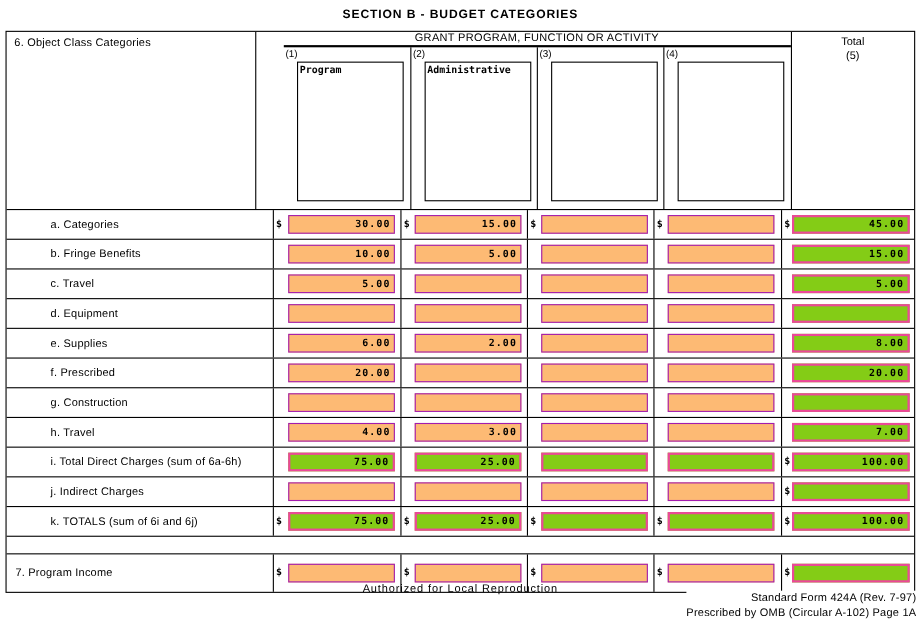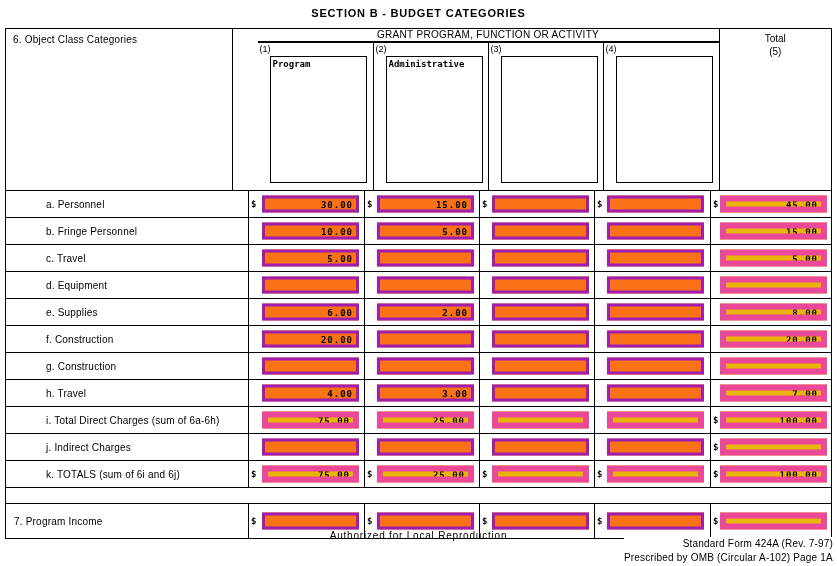--- a/index.html
+++ b/index.html
@@ -45,22 +45,22 @@
   .vcell.col-3 { width:115px; border-right:1px solid #000; }
   .vcell.col-4 { width:116px; border-right:1px solid #000; }
   .vcell.col-total { width:120px; }
   .dollar { position:absolute; left:2px; top:50%; transform:translateY(-50%);
             font-family:"DejaVu Sans Mono", monospace; font-size:9px; font-weight:bold; }
   .vbox { position:absolute; top:50%; transform:translateY(-50%); left:12px; width:97px; height:17px;
           font-family:"DejaVu Sans Mono", monospace; font-size:9px; font-weight:bold;
           text-align:right; padding-right:3px; letter-spacing:1px; outline:none; }
   .col-1 .vbox { left:13px; }
   .col-total .vbox { left:9px; width:107px; }
-  .vbox.blue { background:#f97316; border:3px solid #a21caf; }
-  .vbox.white { background:#eab308; border:6px solid #ec4899; }
+  .vbox.blue { background:#fdba74; border:1px solid #a21caf; }
+  .vbox.white { background:#84cc16; border:2px solid #ec4899; }
 
   
   .footer-center { position:absolute; top:530px; left:0; width:100%; text-align:center;
                    font-size:10px; letter-spacing:0.8px; }
   .footer-right { position:absolute; top:537px; right:4px; text-align:right;
                   font-size:10px; line-height:13.5px; letter-spacing:0.2px; background:#fff; }
 </style>
 </head>
 <body>
 
@@ -96,21 +96,21 @@
       </div>
 
       <div class="total-header">
         <div>Total</div>
         <div>(5)</div>
       </div>
     </div>
 
     <div>
         <div class="data-row">
-          <div class="row-label">a. Personnel</div>
+          <div class="row-label">a. Categories</div>
           <div class="vcell col-1">
             <span class="dollar">$</span>
             <input type="text" readonly="" class="vbox blue" value="30.00" style="">
           </div>
           <div class="vcell col-2">
             <span class="dollar">$</span>
             <input type="text" readonly="" class="vbox blue" value="15.00" style="">
           </div>
           <div class="vcell col-3">
             <span class="dollar">$</span>
@@ -119,21 +119,21 @@
           <div class="vcell col-4">
             <span class="dollar">$</span>
             <input type="text" readonly="" class="vbox blue" style="">
           </div>
           <div class="vcell col-total">
             <span class="dollar">$</span>
             <input type="text" readonly="" class="vbox white" value="45.00" style="">
           </div>
         </div>
         <div class="data-row">
-          <div class="row-label">b. Fringe Personnel</div>
+          <div class="row-label">b. Fringe Benefits</div>
           <div class="vcell col-1">
             <input type="text" readonly="" class="vbox blue" value="10.00" style="">
           </div>
           <div class="vcell col-2">
             <input type="text" readonly="" class="vbox blue" value="5.00" style="">
           </div>
           <div class="vcell col-3">
             <input type="text" readonly="" class="vbox blue" style="">
           </div>
           <div class="vcell col-4">
@@ -191,21 +191,21 @@
             <input type="text" readonly="" class="vbox blue" style="">
           </div>
           <div class="vcell col-4">
             <input type="text" readonly="" class="vbox blue" style="">
           </div>
           <div class="vcell col-total">
             <input type="text" readonly="" class="vbox white" value="8.00" style="">
           </div>
         </div>
         <div class="data-row">
-          <div class="row-label">f. Construction</div>
+          <div class="row-label">f. Prescribed</div>
           <div class="vcell col-1">
             <input type="text" readonly="" class="vbox blue" value="20.00" style="">
           </div>
           <div class="vcell col-2">
             <input type="text" readonly="" class="vbox blue" style="">
           </div>
           <div class="vcell col-3">
             <input type="text" readonly="" class="vbox blue" style="">
           </div>
           <div class="vcell col-4">

